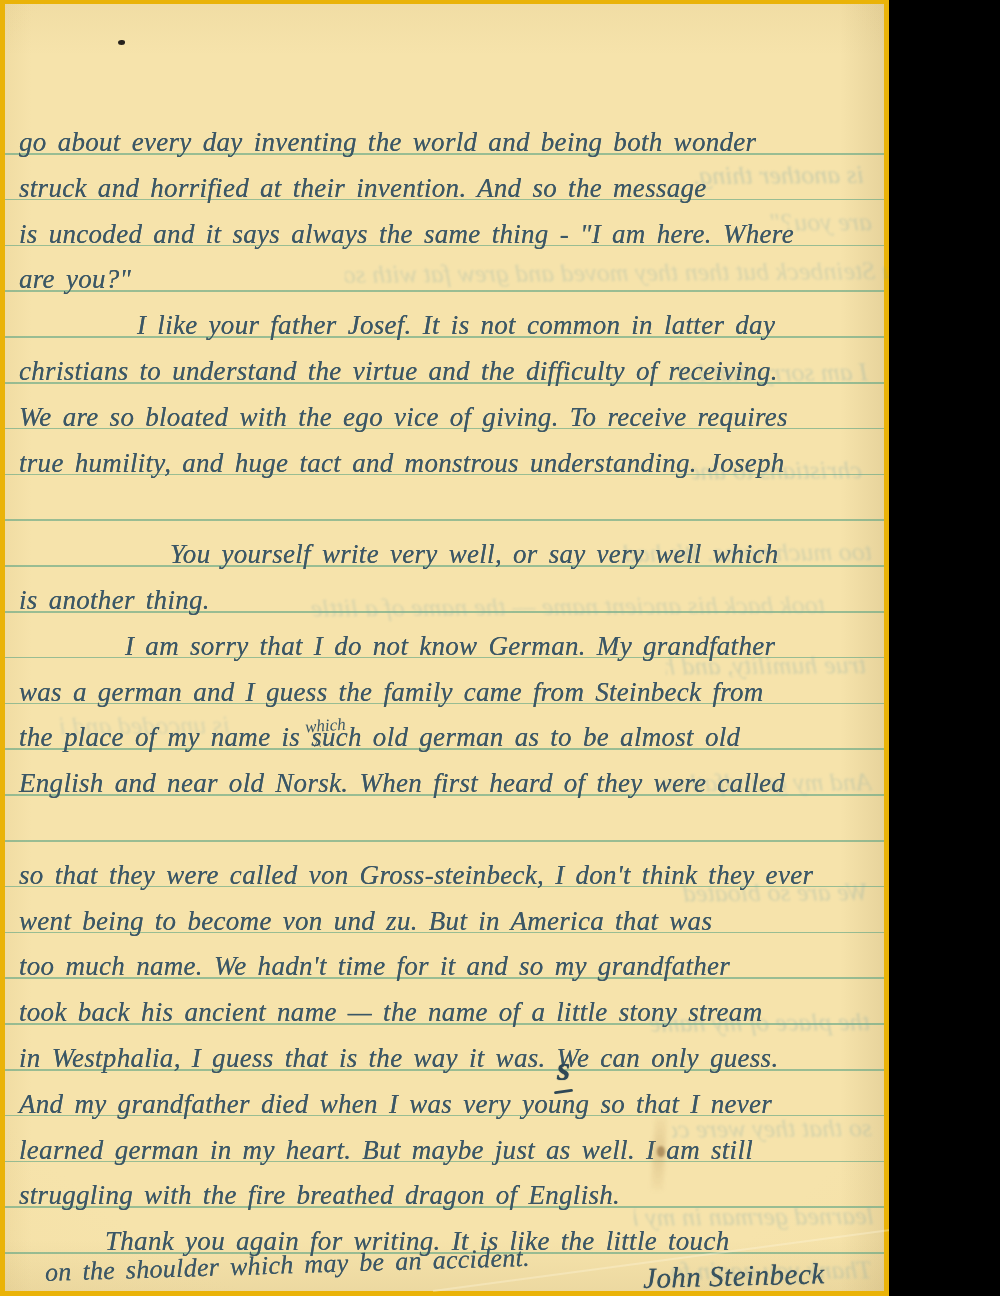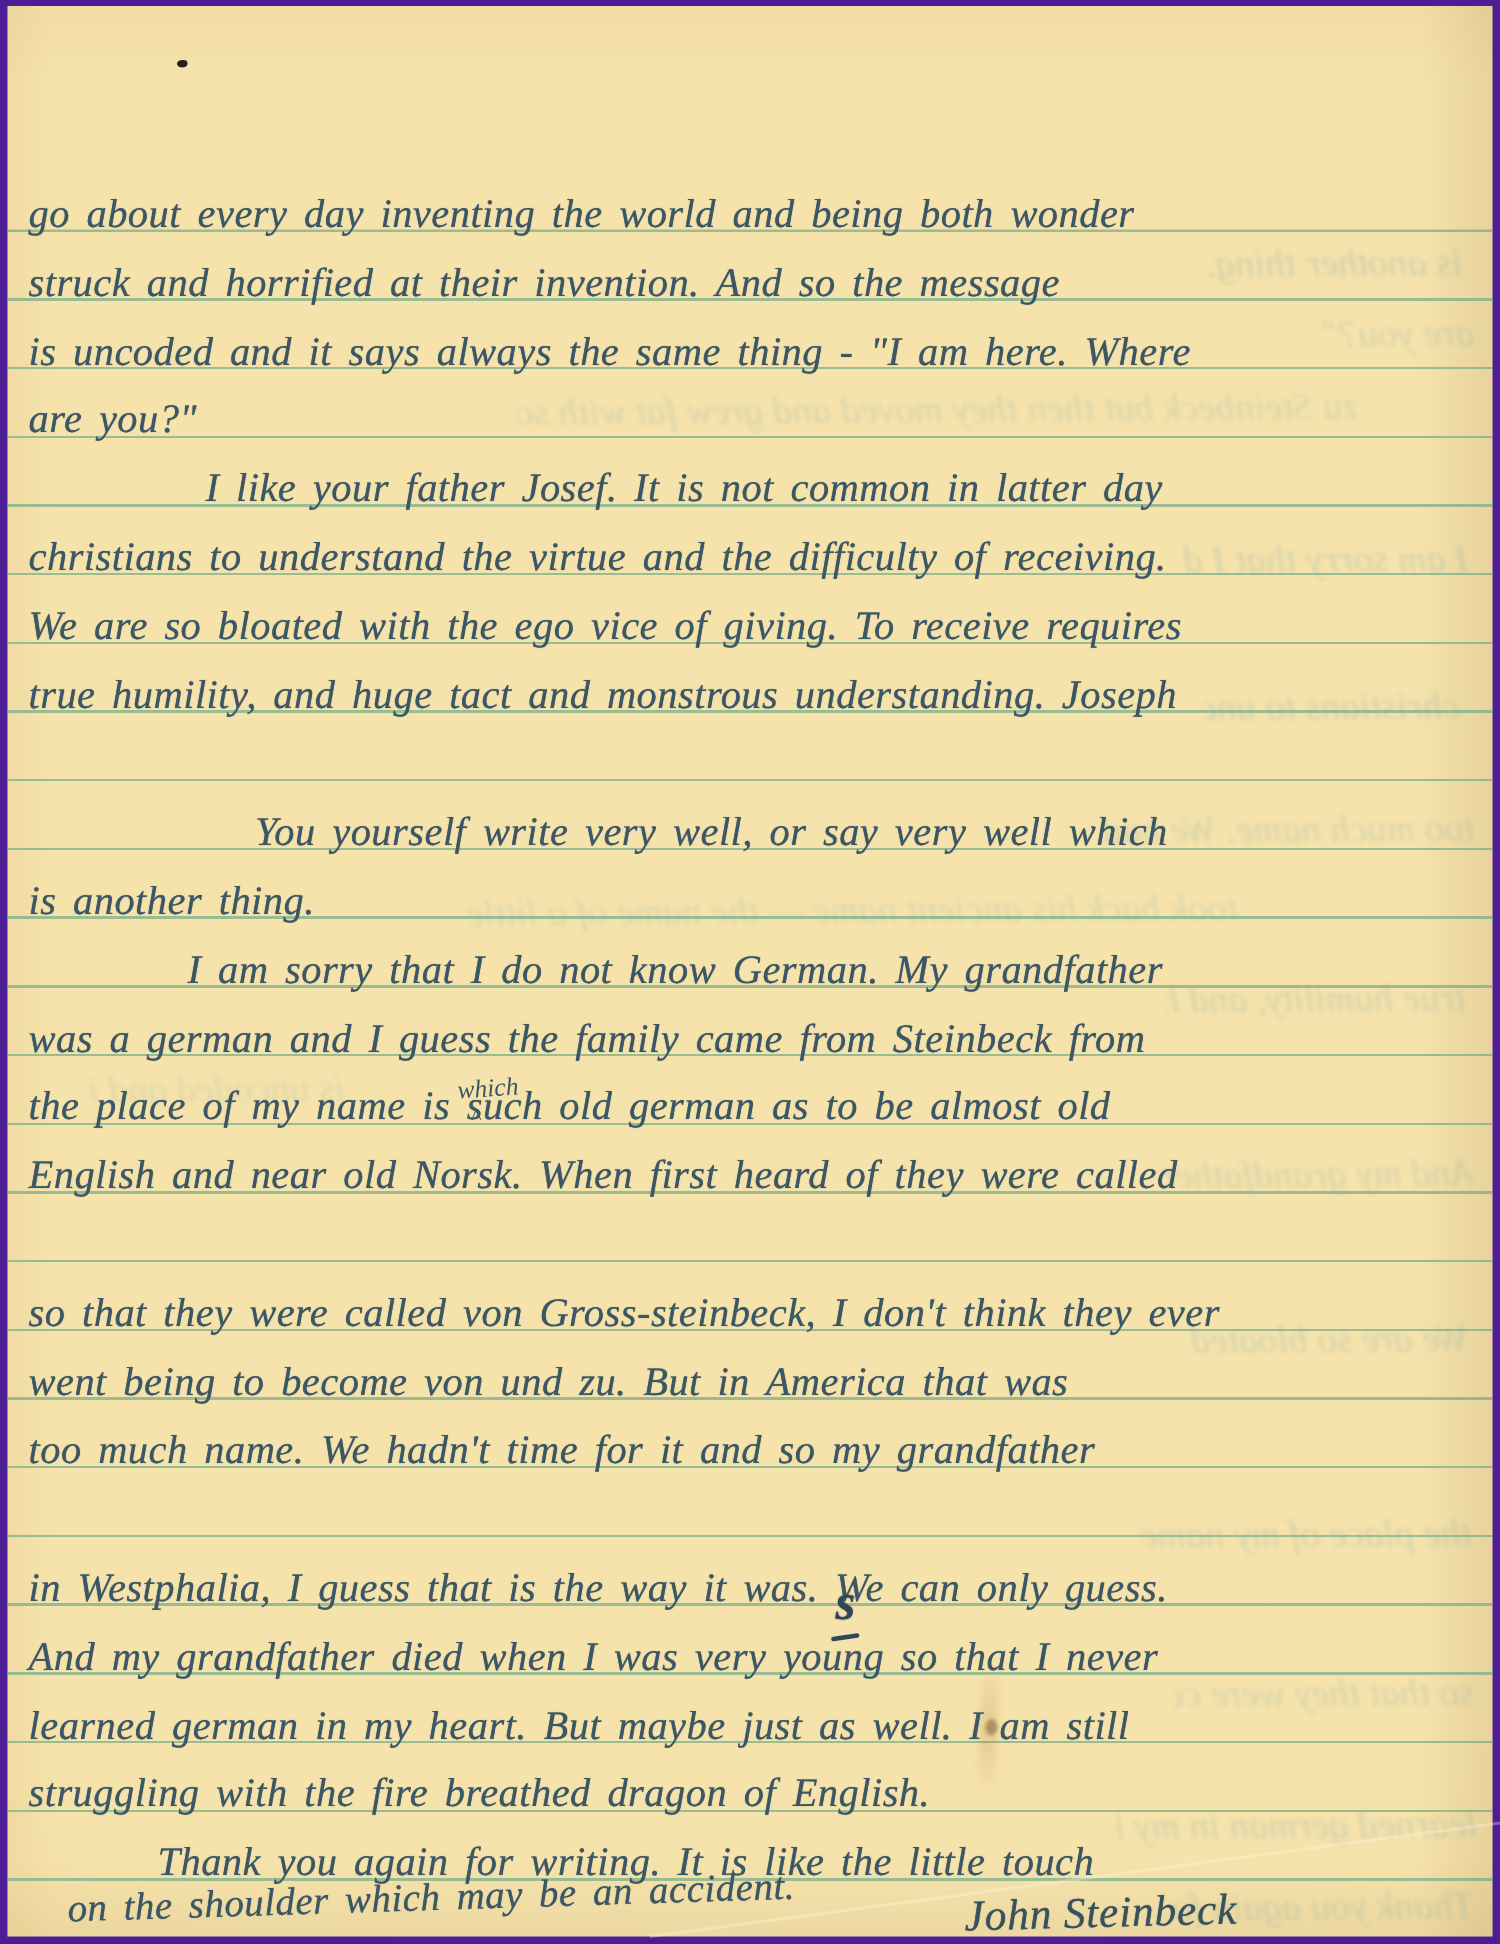--- a/index.html
+++ b/index.html
@@ -1,16 +1,16 @@
 <!DOCTYPE html>
 <html><head>
 <meta charset="utf-8">
 <style>
   html,body{margin:0;padding:0;background:#000;}
-  #scan{position:relative;width:1000px;height:1296px;background:#4c1d95;overflow:hidden;
+  #scan{position:relative;width:889px;height:1296px;background:#eab308;overflow:hidden;
         font-family:"Liberation Serif","DejaVu Serif",serif;}
   #paper{position:absolute;left:5px;top:4px;right:5px;bottom:5px;
          background:
            linear-gradient(to right, rgba(190,160,90,.10) 0%, rgba(0,0,0,0) 3%, rgba(0,0,0,0) 95%, rgba(140,115,60,.14) 100%),
            linear-gradient(to bottom, rgba(180,150,85,.08) 0%, rgba(0,0,0,0) 4%, rgba(0,0,0,0) 96%, rgba(150,125,70,.10) 100%),
            radial-gradient(130% 105% at 50% 45%, #f6e3ab 55%, #f1dc9f 88%, #ecd695 100%);}
   
   #rules{position:absolute;left:0;right:0;top:149px;height:1103px;pointer-events:none;
          background:repeating-linear-gradient(to bottom,
             rgba(96,165,132,.62) 0px, rgba(96,165,132,.62) 1.6px,
@@ -85,20 +85,21 @@
     <div class="hl" style="--r:7">true humility, and huge tact and monstrous understanding.  Joseph</div>
     <div class="hl" style="--r:9; --ind:165px">You yourself write very well, or say very well which</div>
     <div class="hl" style="--r:10">is another thing.</div>
     <div class="hl" style="--r:11; --ind:120px">I am sorry that I do not know German.  My grandfather</div>
     <div class="hl" style="--r:12">was a german and I guess the family came from Steinbeck from</div>
     <div class="hl" style="--r:13">the place of my name  is such old german as to be almost old</div>
     <div class="hl" style="--r:14">English and near old Norsk.  When first heard of they were called</div>
     <div class="hl" style="--r:16">so that they were called von Gross-steinbeck, I don't think they ever</div>
     <div class="hl" style="--r:17">went being to become von und zu.  But in America that was</div>
     <div class="hl" style="--r:18">too much name.  We hadn't time for it and so my grandfather</div>
+    <div class="hl" style="--r:19">took back his ancient name — the name of a little stony stream</div>
     <div class="hl" style="--r:20">in Westphalia, I guess that is the way it was. We can only guess.</div>
     <div class="hl" style="--r:21">And my grandfather died when I was very young so that I never</div>
     <div class="hl" style="--r:22">learned german in my heart.  But maybe just as well.  I am still</div>
     <div class="hl" style="--r:23">struggling with the fire breathed dragon of English.</div>
     <div class="hl" style="--r:24; --ind:100px">Thank you again for writing.  It is like the little touch</div>
 
     <div class="insert-word">which</div>
     <div class="insert-caret">^</div>
 
     <div class="blot">s</div>

